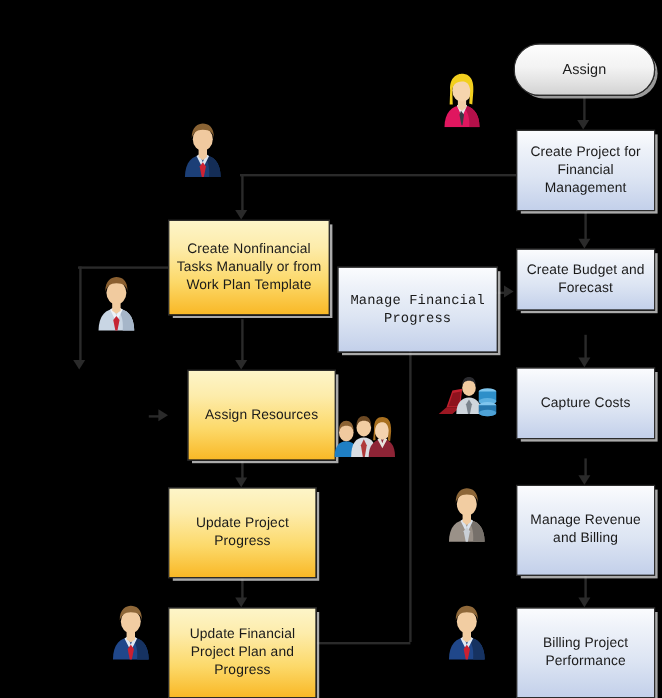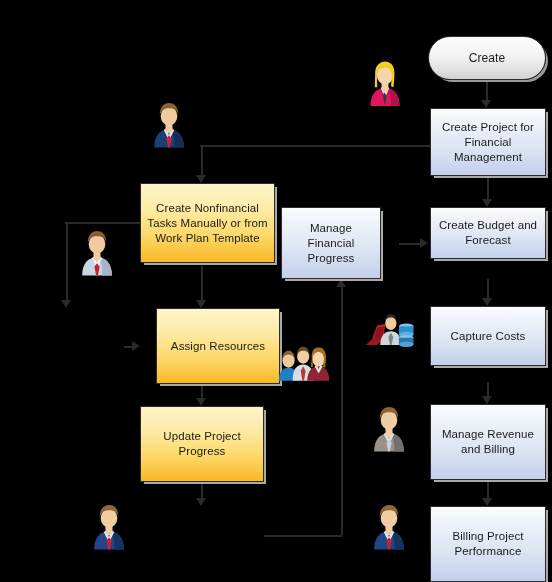--- a/index.html
+++ b/index.html
@@ -85,45 +85,48 @@
     position: absolute;
     z-index: 8;
   }
   .actor svg { display: block; }
 </style>
 </head>
 <body>
 
 <div id="canvas">
     <div class="node terminator" style="left: 428px; top: 36px; width: 118px; height: 44px;">
-      <span class="lbl">Create</span>
+      <span class="lbl">Assign</span>
     </div>
     <div class="node blue" style="left: 430px; top: 108px; width: 116px; height: 68px;">
       <span class="lbl">Create Project for Financial Management</span>
     </div>
     <div class="node gold" style="left: 140px; top: 183px; width: 135px; height: 80px;">
       <span class="lbl">Create Nonfinancial Tasks Manually or from Work Plan Template</span>
     </div>
-    <div class="node blue" style="left: 281px; top: 207px; width: 100px; height: 72px;">
+    <div class="node blue" style="left: 281px; top: 222px; width: 134px; height: 72px; font-family: Liberation Mono, monospace;">
       <span class="lbl">Manage Financial Progress</span>
     </div>
     <div class="node blue" style="left: 430px; top: 207px; width: 116px; height: 52px;">
       <span class="lbl">Create Budget and Forecast</span>
     </div>
     <div class="node gold" style="left: 140px; top: 308px; width: 124px; height: 76px; margin-left: 16px;">
       <span class="lbl">Assign Resources</span>
     </div>
     <div class="node blue" style="left: 430px; top: 306px; width: 116px; height: 60px;">
       <span class="lbl">Capture Costs</span>
     </div>
     <div class="node gold" style="left: 140px; top: 406px; width: 124px; height: 76px;">
       <span class="lbl">Update Project Progress</span>
     </div>
     <div class="node blue" style="left: 430px; top: 404px; width: 116px; height: 76px;">
       <span class="lbl">Manage Revenue and Billing</span>
+    </div>
+    <div class="node gold" style="left: 140px; top: 506px; width: 124px; height: 76px;">
+      <span class="lbl">Update Financial Project Plan and Progress</span>
     </div>
     <div class="node blue" style="left: 430px; top: 506px; width: 116px; height: 76px;">
       <span class="lbl">Billing Project Performance</span>
     </div>
     <div class="ln v" style="left: 486px; top: 80px; height: 22px;"></div>
     <div class="arrow down" style="left: 481px; top: 100px;"></div>
     <div class="ln h" style="left: 200px; top: 145px; width: 230px;"></div>
     <div class="ln v" style="left: 201px; top: 145px; height: 32px;"></div>
     <div class="arrow down" style="left: 196px; top: 175px;"></div>
     <div class="ln v" style="left: 487px; top: 176px; height: 25px;"></div>

